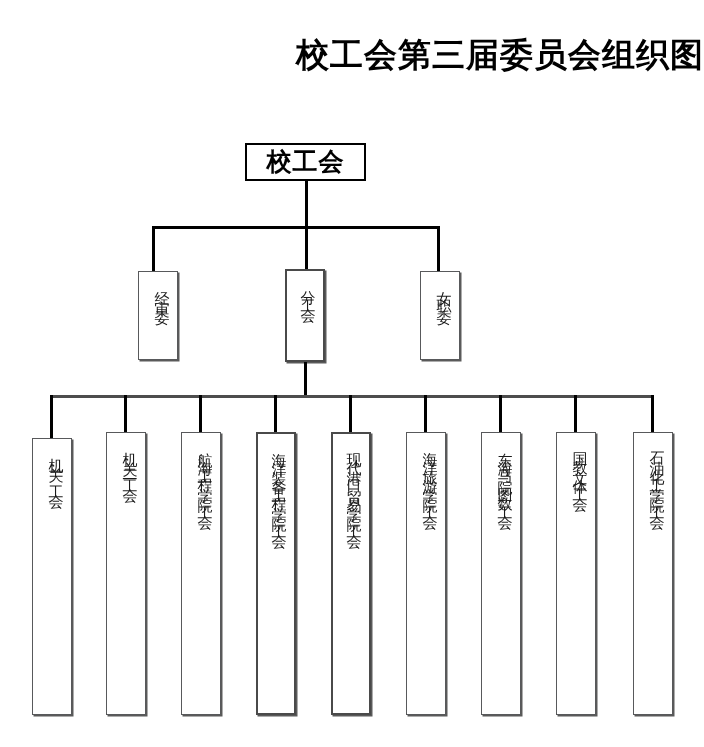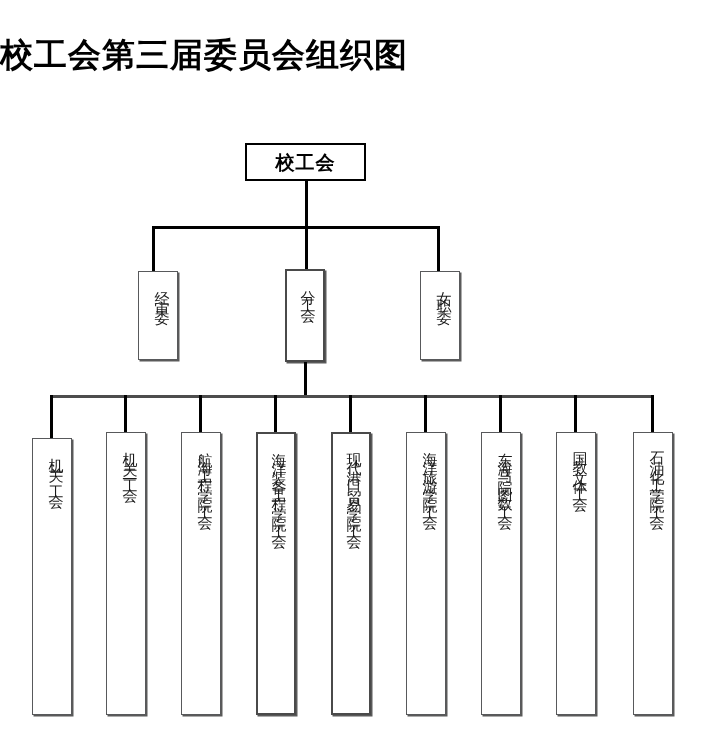--- a/index.html
+++ b/index.html
@@ -15,21 +15,21 @@
     font-family: "DejaVu Sans", "Liberation Sans", sans-serif;
     overflow: hidden;
   }
 
   
   #chart-title {
     position: absolute;
     left: 0;
     top: 33px;
     width: 704px;
-    text-align: left;
+    text-align: right;
     font-size: 33px;
     font-weight: bold;
     color: #000000;
     letter-spacing: 1px;
     line-height: 44px;
     white-space: nowrap;
   }
 
   
   .node {
@@ -43,21 +43,21 @@
     border: 2px solid #000000;
     box-shadow: none;
     display: flex;
     align-items: center;
     justify-content: center;
   }
   .node.emph {
     border: 2px solid #4a4a4a;
   }
   .node-label-h {
-    font-size: 19px;
+    font-size: 25px;
     font-weight: bold;
     color: #000000;
     letter-spacing: 1px;
     line-height: 22px;
   }
   
   .node-label-v {
     position: absolute;
     left: 0;
     right: 0;

